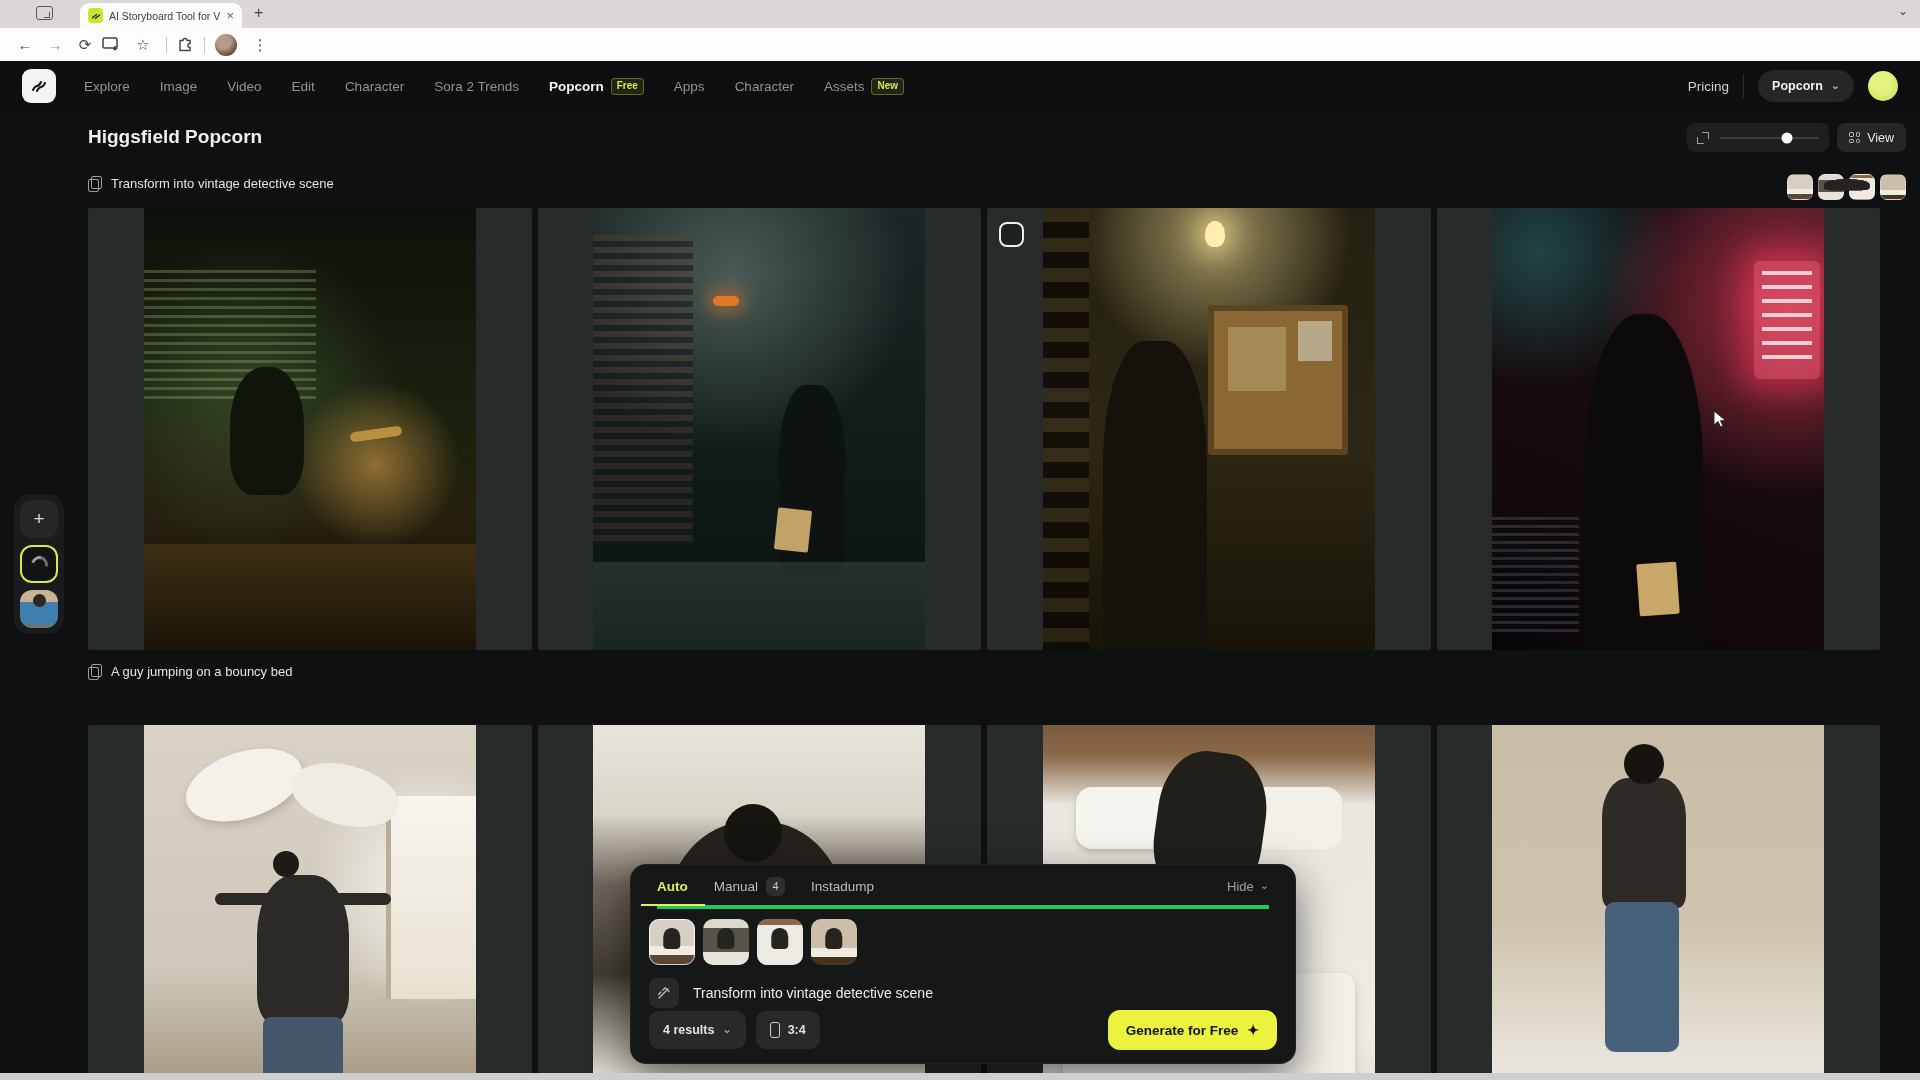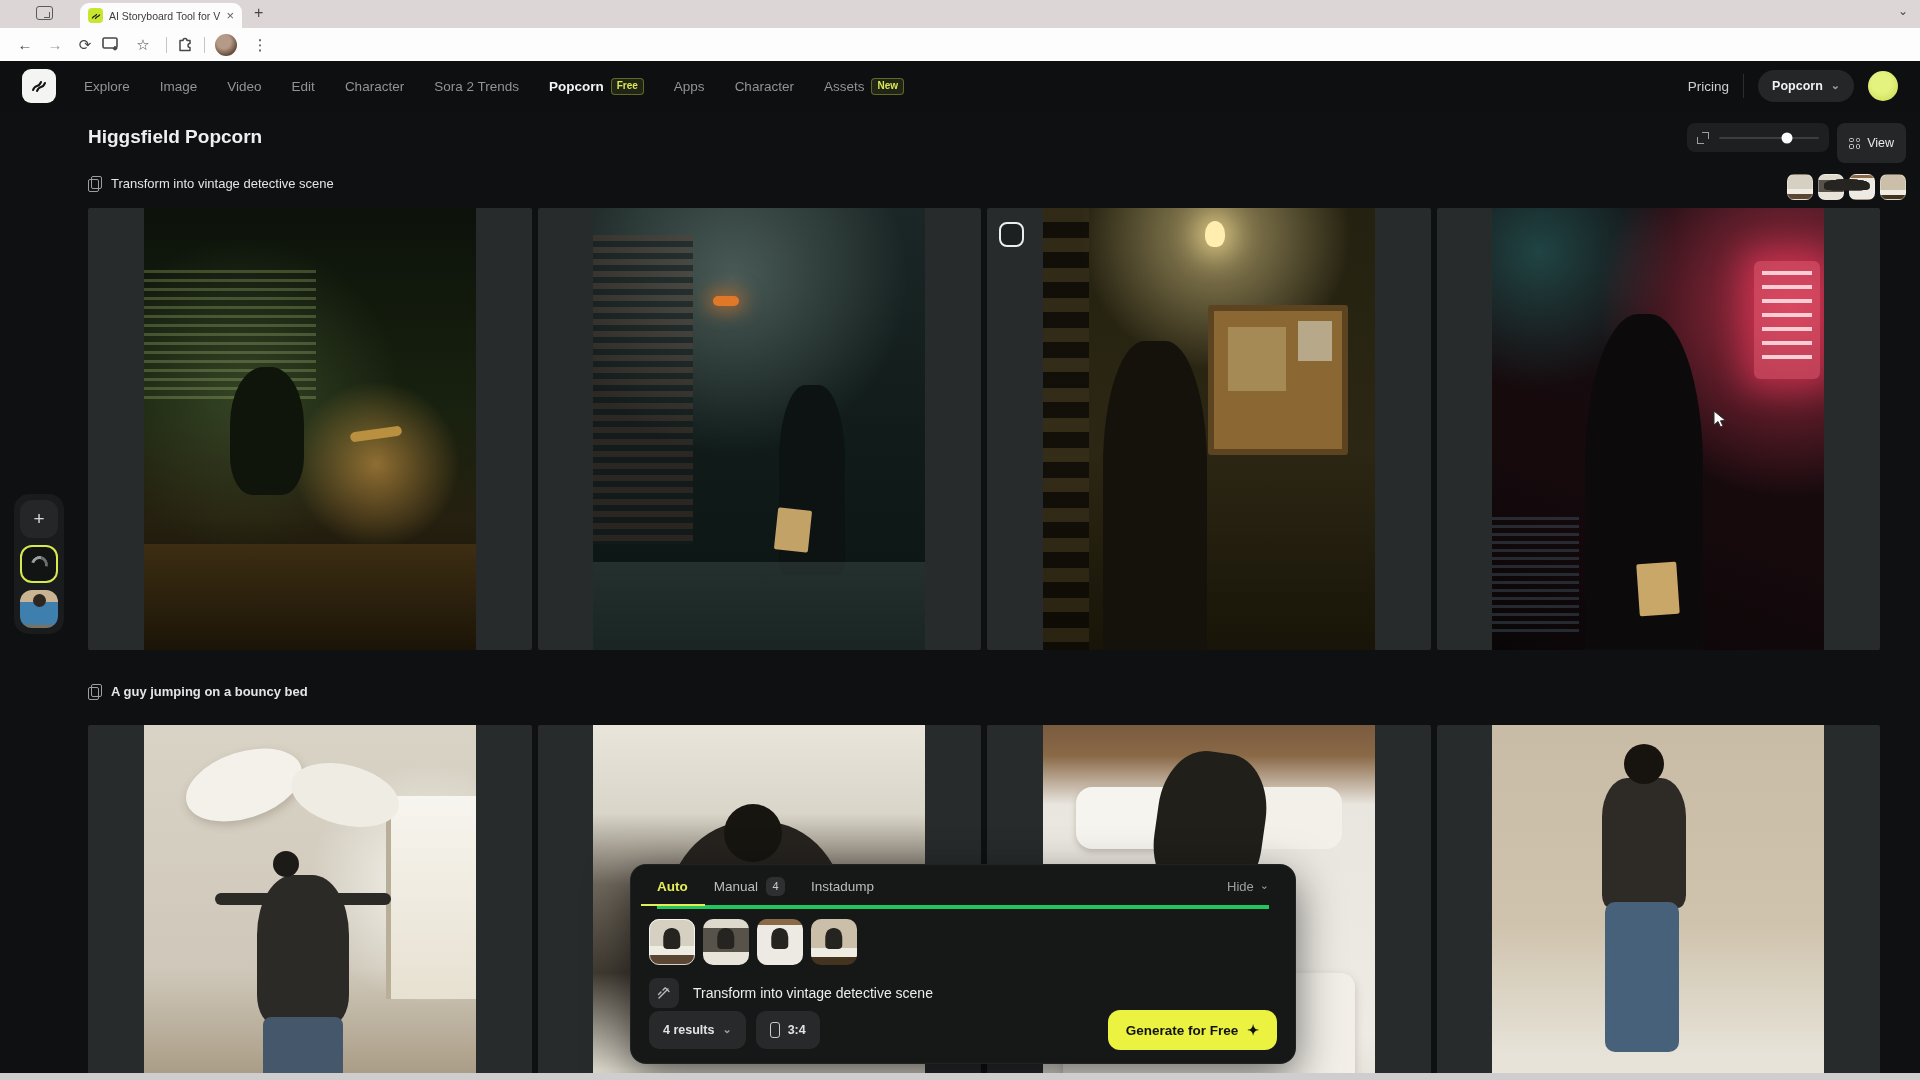--- a/index.html
+++ b/index.html
@@ -67,21 +67,21 @@
   .view-controls { position:absolute; right:14px; top:123px; display:flex; gap:8px; }
   .zoom-pill { width:142px; height:29px; background:#1d1f20; border-radius:8px;
     display:flex; align-items:center; padding:0 10px; gap:10px; }
   .expand-ico { width:12px; height:12px; position:relative; }
   .expand-ico::before, .expand-ico::after { content:""; position:absolute; width:6px; height:6px; border:1.5px solid #9aa0a0; }
   .expand-ico::before { left:0; bottom:0; border-top:none; border-right:none; }
   .expand-ico::after { right:0; top:0; border-bottom:none; border-left:none; }
   .slider-track { flex:1; height:2px; background:#3b3d3e; border-radius:2px; position:relative; }
   .slider-knob { position:absolute; top:50%; left:68%; width:11px; height:11px; border-radius:50%;
     background:#fdfdfd; transform:translate(-50%,-50%); }
-  .view-btn { height:40px; background:#242627; border-radius:8px; padding:0 12px;
+  .view-btn { height:29px; background:#242627; border-radius:8px; padding:0 12px;
     display:flex; align-items:center; gap:7px; font-size:12.5px; color:#e8e9e9; }
   .grid-ico { width:11px; height:11px; display:grid; grid-template-columns:1fr 1fr; gap:2px; }
   .grid-ico i { border:1.3px solid #c9cccc; border-radius:1.5px; }
   
   .row-header { position:absolute; left:88px; display:flex; align-items:center; gap:10px; }
   .copy-ico { width:13px; height:15px; position:relative; }
   .copy-ico::before { content:""; position:absolute; left:0; top:3px; width:9px; height:11px; border:1.4px solid #9aa0a0; border-radius:2px; }
   .copy-ico::after { content:""; position:absolute; left:3px; top:0; width:9px; height:11px; border:1.4px solid #9aa0a0; border-radius:2px; }
   .row-prompt { font-size:13px; color:#e3e5e5; }
   .mini-thumbs { position:absolute; right:14px; top:174px; display:flex; gap:5px; }
@@ -371,21 +371,21 @@
   <div class="cell">
     <div class="ph r1c4">
       <div class="decor neon"></div>
       <div class="decor person"></div>
       <div class="decor blinds"></div>
       <div class="decor envelope"></div>
     </div>
   </div>
 </div>
 
-<div class="row-header" style="top:684px;font-weight:bold;">
+<div class="row-header" style="top:664px;">
   <span class="copy-ico"></span>
   <span class="row-prompt">A guy jumping on a bouncy bed</span>
 </div>
 
 <div class="grid-row" style="top:725px;">
   <div class="cell">
     <div class="ph r2c1">
       <div class="decor window"></div>
       <div class="decor pillow1"></div>
       <div class="decor pillow2"></div>

